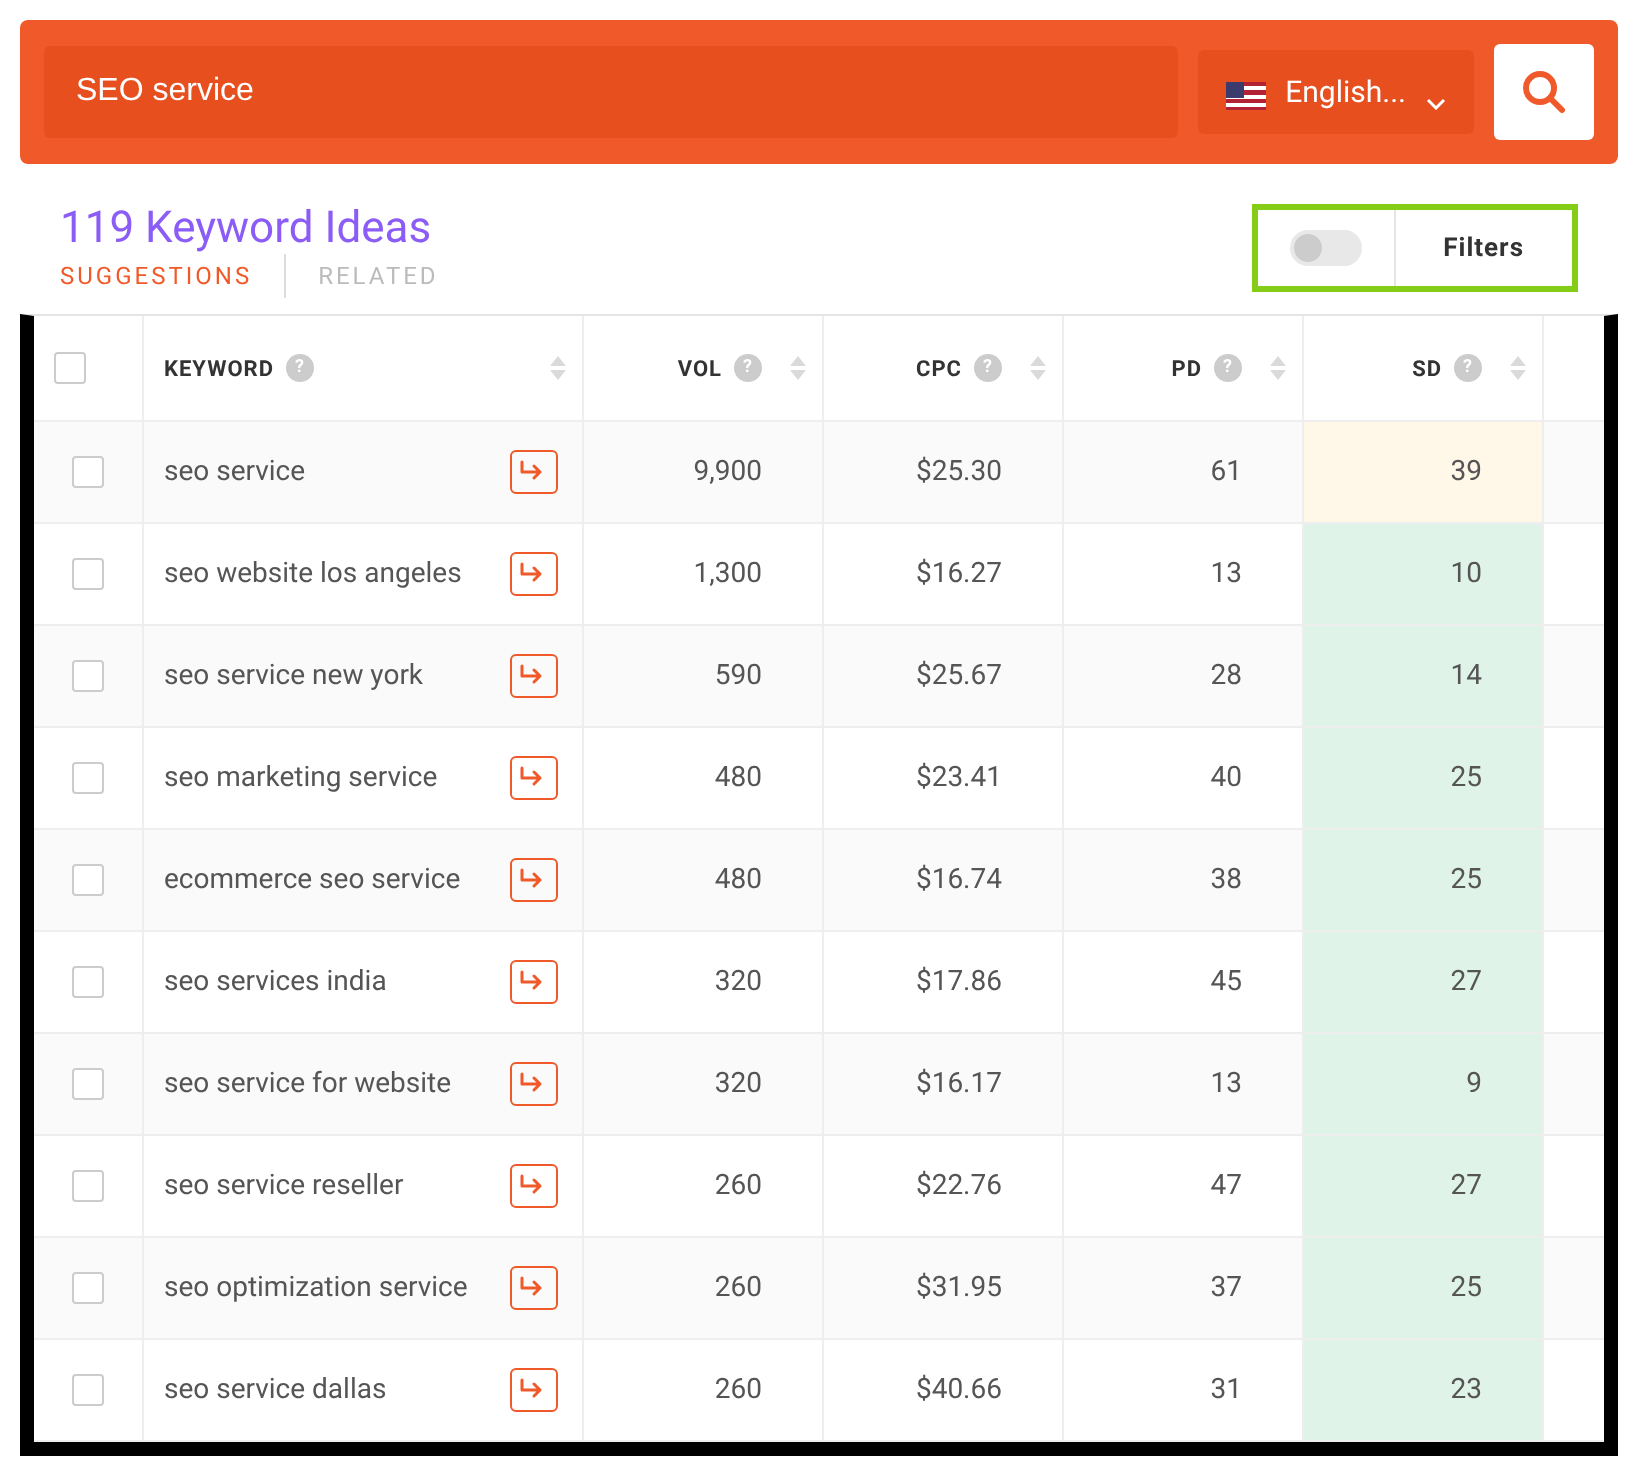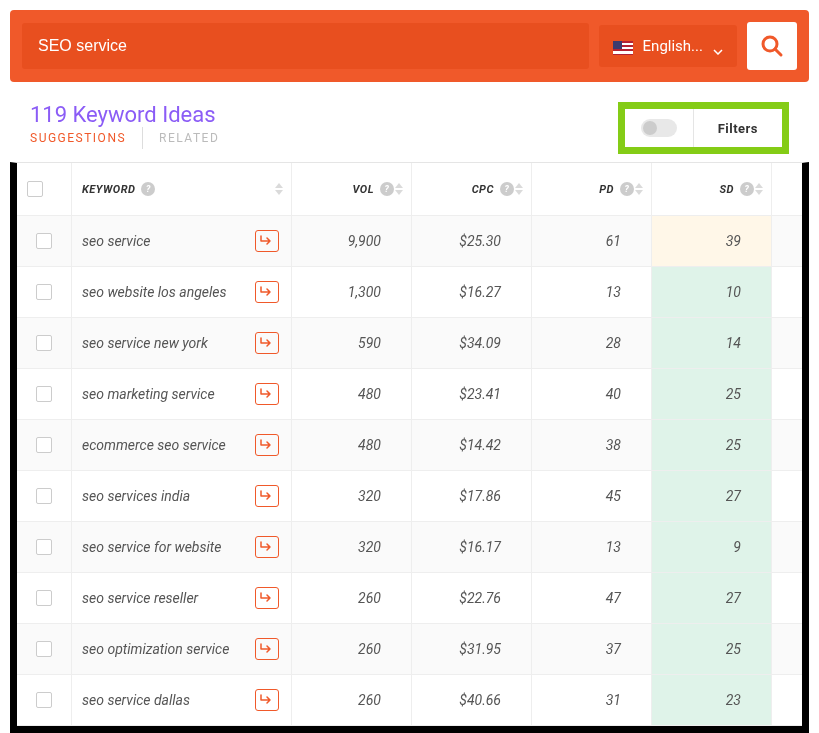--- a/index.html
+++ b/index.html
@@ -64,52 +64,52 @@
     .tab {
       font-size: 12px; font-weight: 400; letter-spacing: 1.5px;
       color: #bbb; padding: 4px 16px; cursor: pointer;
       border-right: 1px solid #ddd;
     }
     .tab:first-child { padding-left: 0; }
     .tab:last-child { border-right: none; }
     .tab.active { color: #f0592a; }
     
     .filters-box {
-      border: 7px solid #84cc16;
+      border: 3px solid #84cc16;
       display: flex;
       align-items: center;
       margin-left: 43px;
     }
     .toggle-cell { padding: 10px 16px; border-right: 1px solid #e5e5e5; }
     .toggle {
       width: 36px; height: 18px; background: #e8e8e8; border-radius: 10px;
       position: relative; cursor: pointer;
     }
     .toggle::after {
       content:''; position:absolute; left:2px; top:2px;
       width:14px; height:14px; background:#ccc; border-radius:50%;
     }
     .filters-label { padding: 10px 24px; font-size: 13px; font-weight: 700; letter-spacing: 0.5px; color: #333; cursor: pointer; }
     
-    .table { border: 7px solid #000000; border-top: 1px solid #e5e5e5; font-style: italic; }
+    .table { border: 7px solid #000000; border-top: 1px solid #e5e5e5; }
     .thead, .trow {
       display: grid;
       grid-template-columns: 55px 220px 120px 120px 120px 120px;
       border-bottom: 1px solid #eee;
     }
     .thead { background: #fff; }
     .th {
       padding: 18px 10px;
       font-size: 11px; font-weight: 700; letter-spacing: 0.5px; color: #333;
       display: flex; align-items: center; gap: 6px;
       border-right: 1px solid #eee;
       position: relative;
     }
     .th.sortable { cursor: pointer; }
-    .th-right { justify-content: flex-end; padding-right: 17px; }
+    .th-right { justify-content: flex-end; padding-right: 30px; }
     .help-icon {
       width: 14px; height: 14px; border-radius: 50%; background: #ccc;
       color: #fff; font-size: 9px; font-weight: 700;
       display: inline-flex; align-items: center; justify-content: center;
     }
     .sort-arrows {
       position: absolute; right: 8px; top: 50%; transform: translateY(-50%);
       display: flex; flex-direction: column; gap: 2px; opacity: 0.3;
     }
     .arrow { width: 0; height: 0; border-left: 4px solid transparent; border-right: 4px solid transparent; }
@@ -254,21 +254,21 @@
         </div>
         <div class="td td-kw">
           <span>seo service new york</span>
           <div class="expand-btn">
             <svg width="14" height="12" viewBox="0 0 14 12">
               <path d="M1 1v5h9M7 3l3 3-3 3" stroke="#f0592a" stroke-width="1.5" fill="none" stroke-linecap="round" stroke-linejoin="round"></path>
             </svg>
           </div>
         </div>
         <div class="td td-num">590</div>
-        <div class="td td-num">$34.09</div>
+        <div class="td td-num">$25.67</div>
         <div class="td td-num">28</div>
         <div class="td td-num sd-low">14</div>
       </div>
       <div class="trow">
         <div class="td td-check">
           <div class="checkbox"></div>
         </div>
         <div class="td td-kw">
           <span>seo marketing service</span>
           <div class="expand-btn">
@@ -288,21 +288,21 @@
         </div>
         <div class="td td-kw">
           <span>ecommerce seo service</span>
           <div class="expand-btn">
             <svg width="14" height="12" viewBox="0 0 14 12">
               <path d="M1 1v5h9M7 3l3 3-3 3" stroke="#f0592a" stroke-width="1.5" fill="none" stroke-linecap="round" stroke-linejoin="round"></path>
             </svg>
           </div>
         </div>
         <div class="td td-num">480</div>
-        <div class="td td-num">$14.42</div>
+        <div class="td td-num">$16.74</div>
         <div class="td td-num">38</div>
         <div class="td td-num sd-low">25</div>
       </div>
       <div class="trow">
         <div class="td td-check">
           <div class="checkbox"></div>
         </div>
         <div class="td td-kw">
           <span>seo services india</span>
           <div class="expand-btn">

